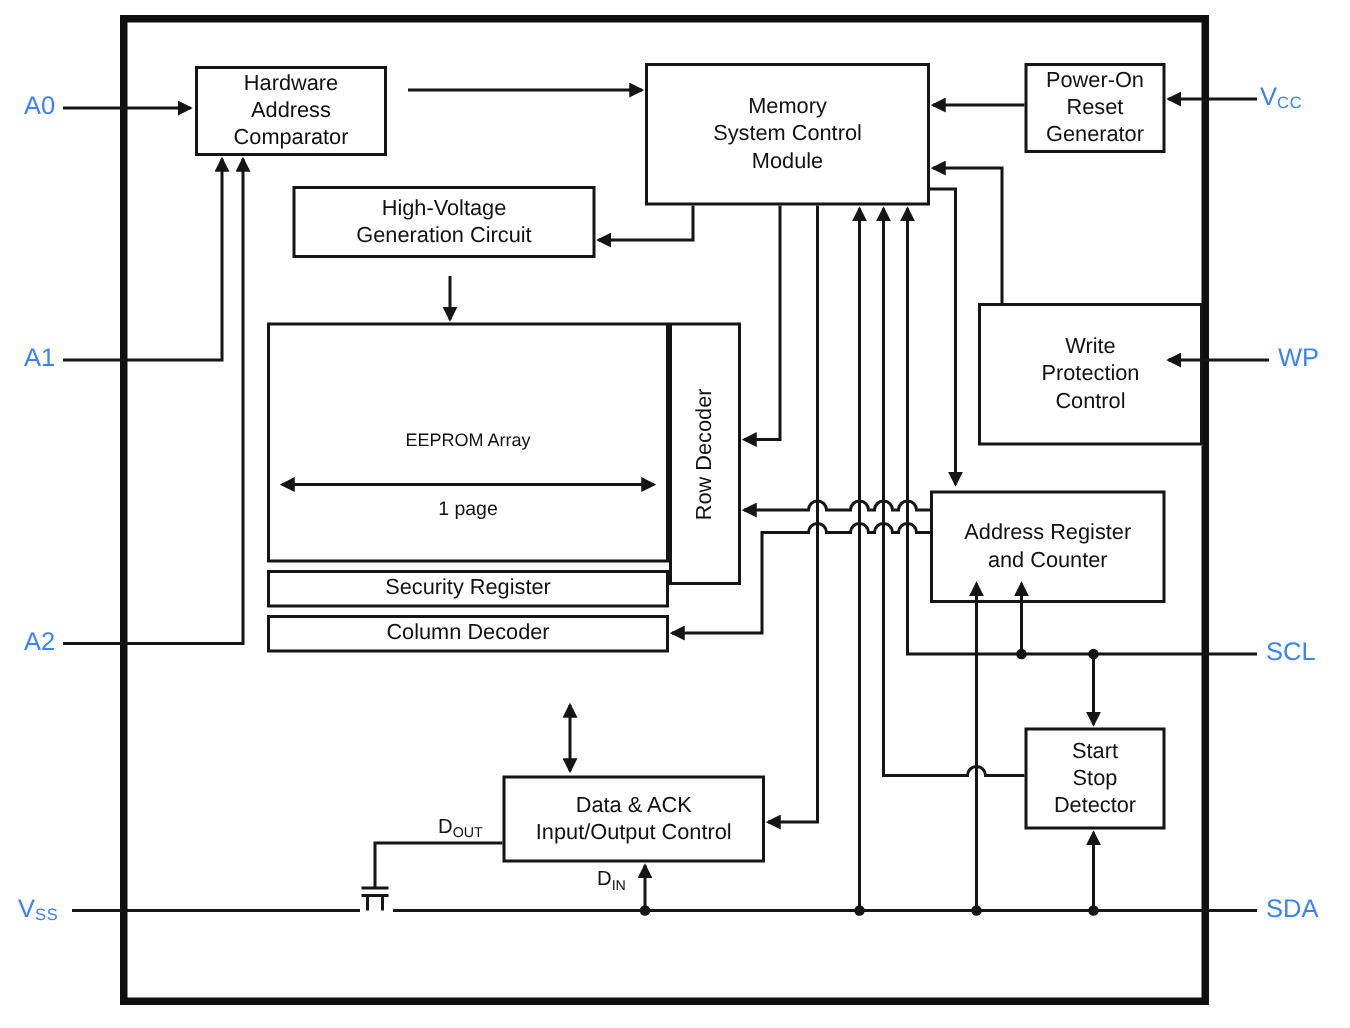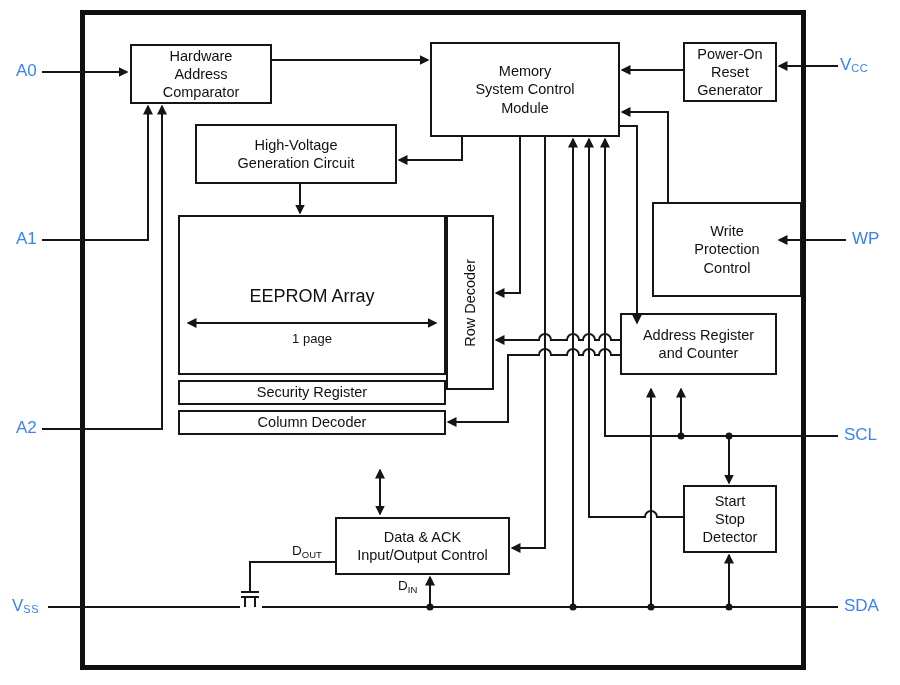--- a/index.html
+++ b/index.html
@@ -29,53 +29,53 @@
   .sig .sub { font-size:9.5px; vertical-align:-3px; }
   svg.wires { position:absolute; left:0; top:0; }
 </style>
 </head>
 <body>
 
 <div class="stage">
 
   <div class="chip-border"></div>
 
-  <div class="blk" style="left:130px;top:44px;width:142px;height:60px">Hardware
+  <div class="blk" style="left:130px;top:44px;width:128px;height:60px">Hardware
 Address
 Comparator</div>
 
   <div class="blk" style="left:430px;top:42px;width:190px;height:95px">Memory
 System Control
 Module</div>
 
   <div class="blk" style="left:683px;top:42px;width:94px;height:60px">Power-On
 Reset
 Generator</div>
 
-  <div class="blk" style="left:195px;top:124px;width:202px;height:60px">High-Voltage
+  <div class="blk" style="left:195px;top:124px;width:202px;height:48px">High-Voltage
 Generation Circuit</div>
 
   <div class="blk" style="left:178px;top:215px;width:268px;height:160px"></div>
-  <div class="flabel" style="left:178px;top:286px;width:268px;font-size:18px">EEPROM Array</div>
+  <div class="flabel" style="left:178px;top:286px;width:268px;font-size:12px">EEPROM Array</div>
   <div class="flabel" style="left:178px;top:331px;width:268px;font-size:13px">1 page</div>
 
   <div class="blk" style="left:446px;top:215px;width:48px;height:175px">
     <span class="vtext">Row Decoder</span>
   </div>
 
   <div class="blk" style="left:178px;top:380px;width:268px;height:25px">Security Register</div>
 
   <div class="blk" style="left:178px;top:410px;width:268px;height:25px">Column Decoder</div>
 
 
   <div class="blk" style="left:652px;top:202px;width:150px;height:95px">Write
 Protection
 Control</div>
 
-  <div class="blk" style="left:620px;top:313px;width:157px;height:62px">Address Register
+  <div class="blk" style="left:620px;top:327px;width:157px;height:75px">Address Register
 and Counter</div>
 
   <div class="blk" style="left:683px;top:485px;width:94px;height:68px">Start
 Stop
 Detector</div>
 
   <div class="blk" style="left:335px;top:517px;width:175px;height:58px">Data &amp; ACK
 Input/Output Control</div>
 
   <div class="pin" style="left:16px;top:61px">A0</div>

